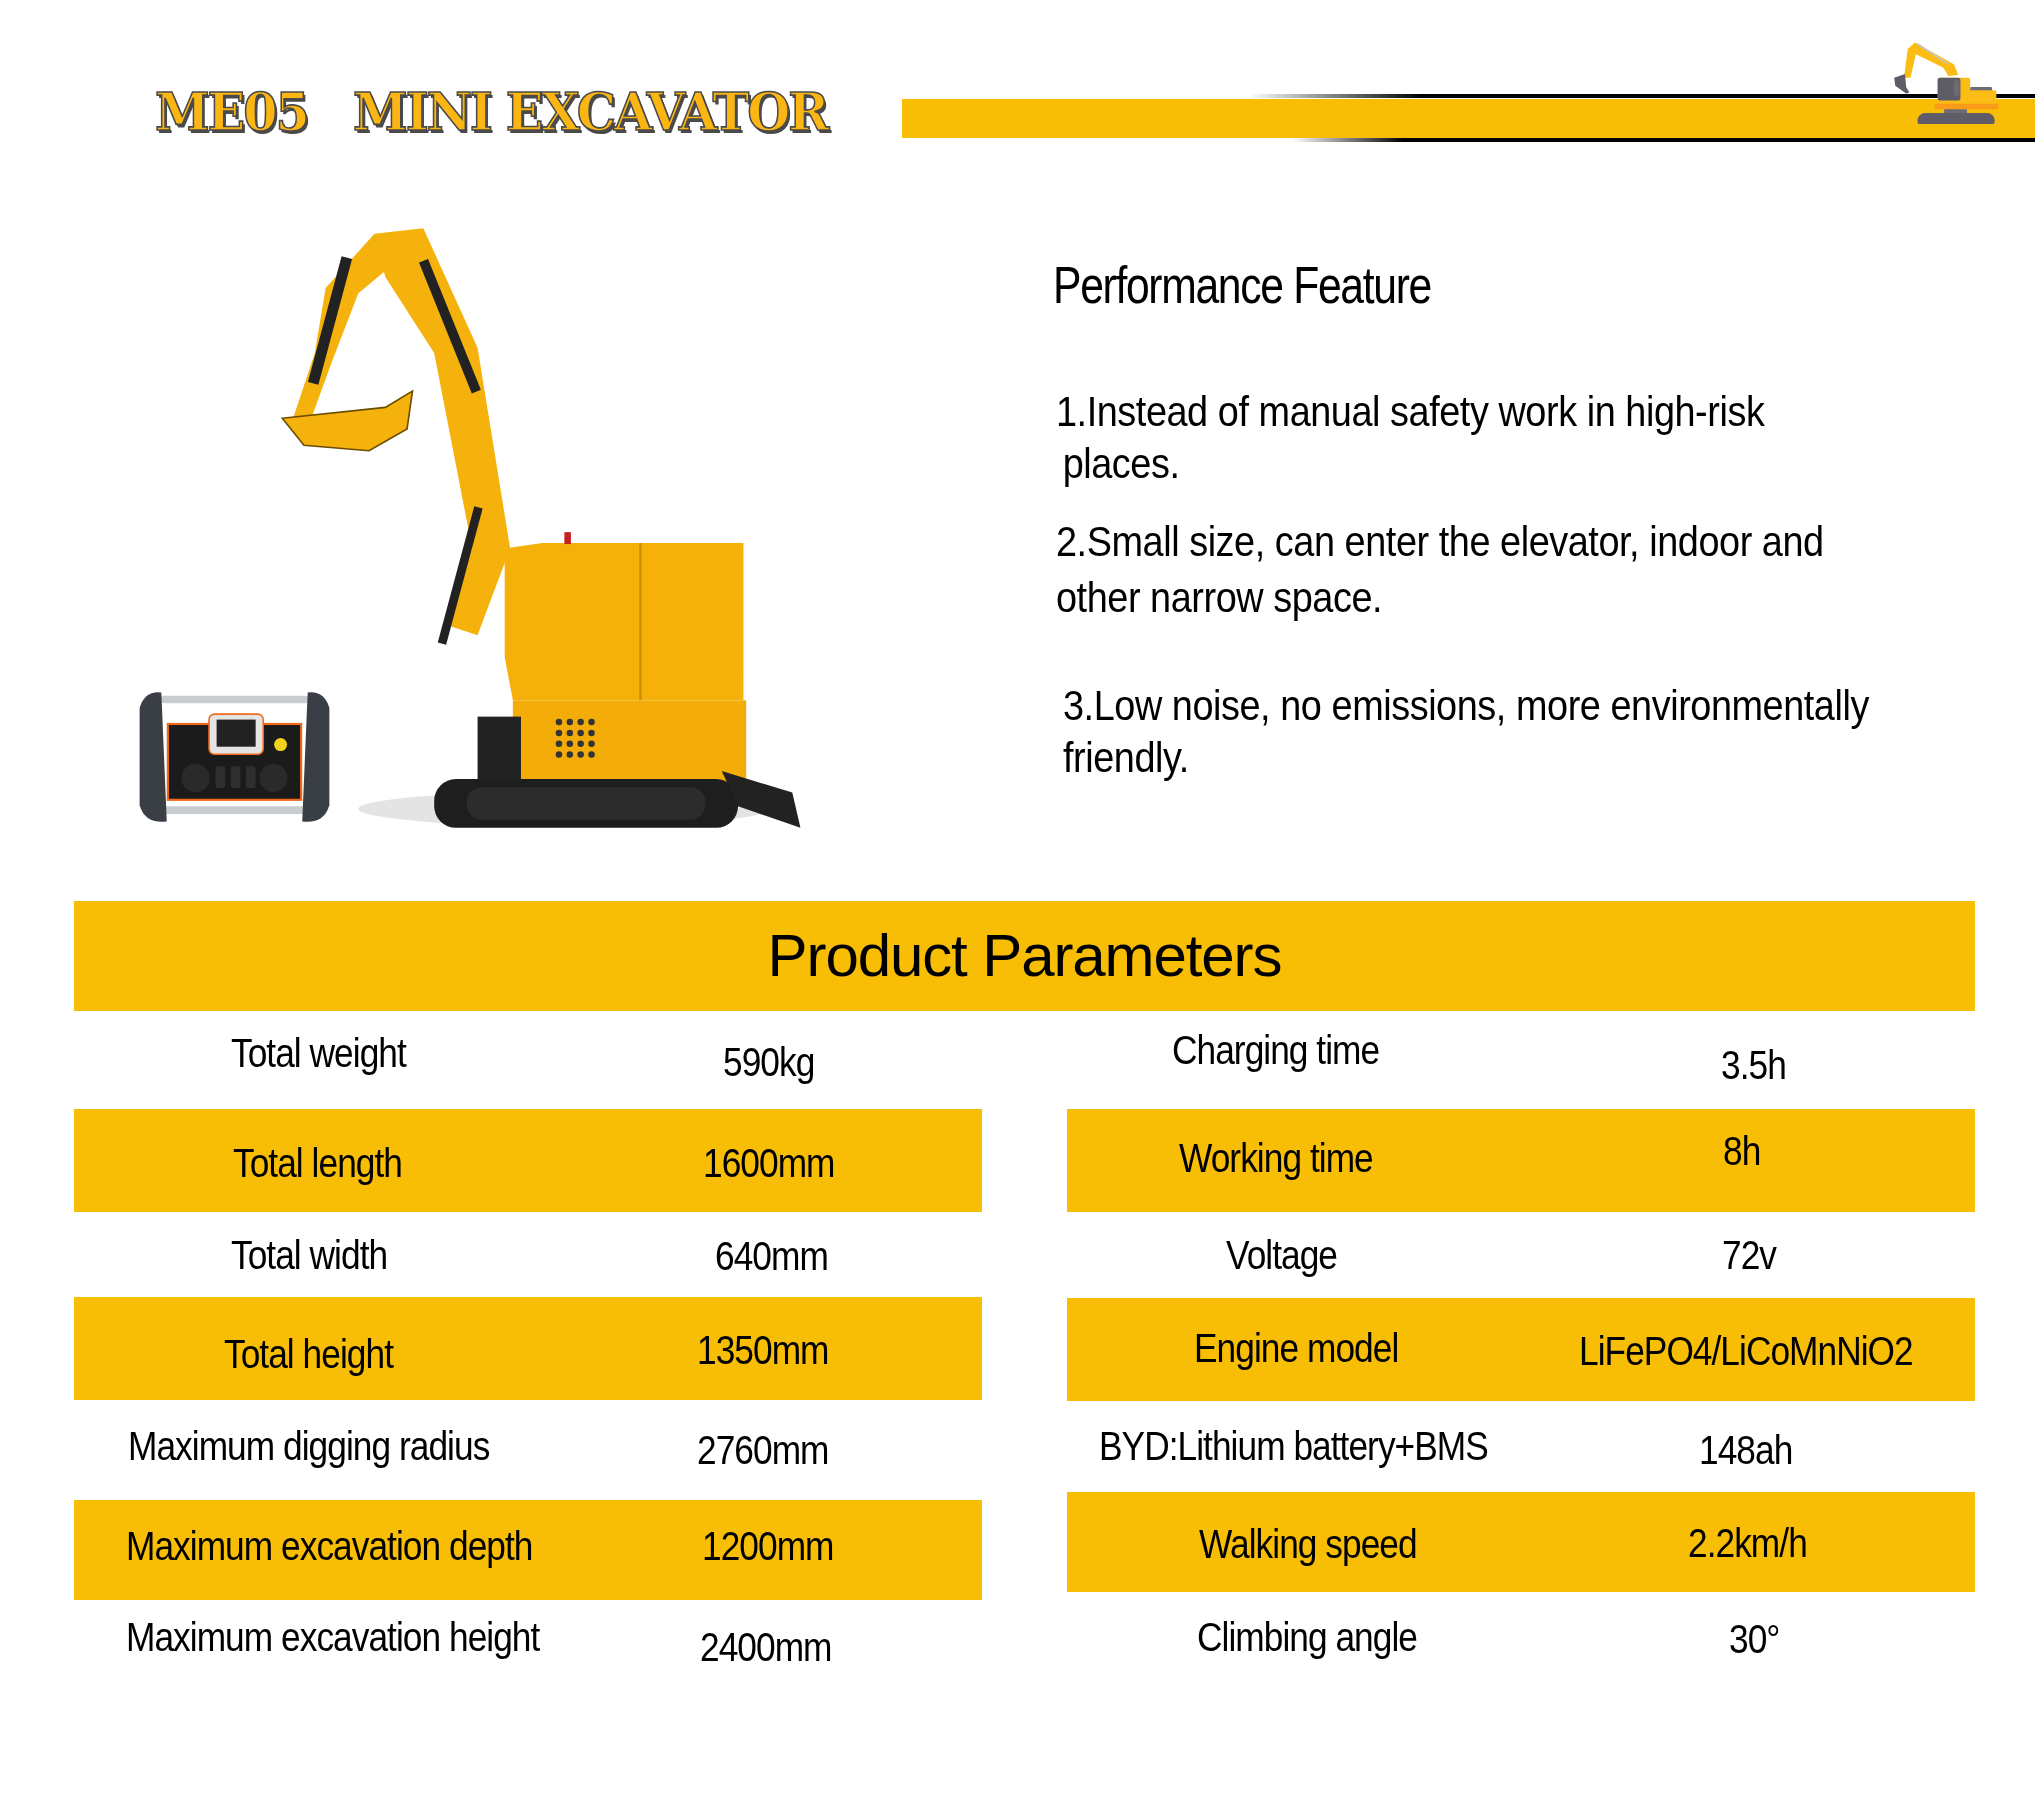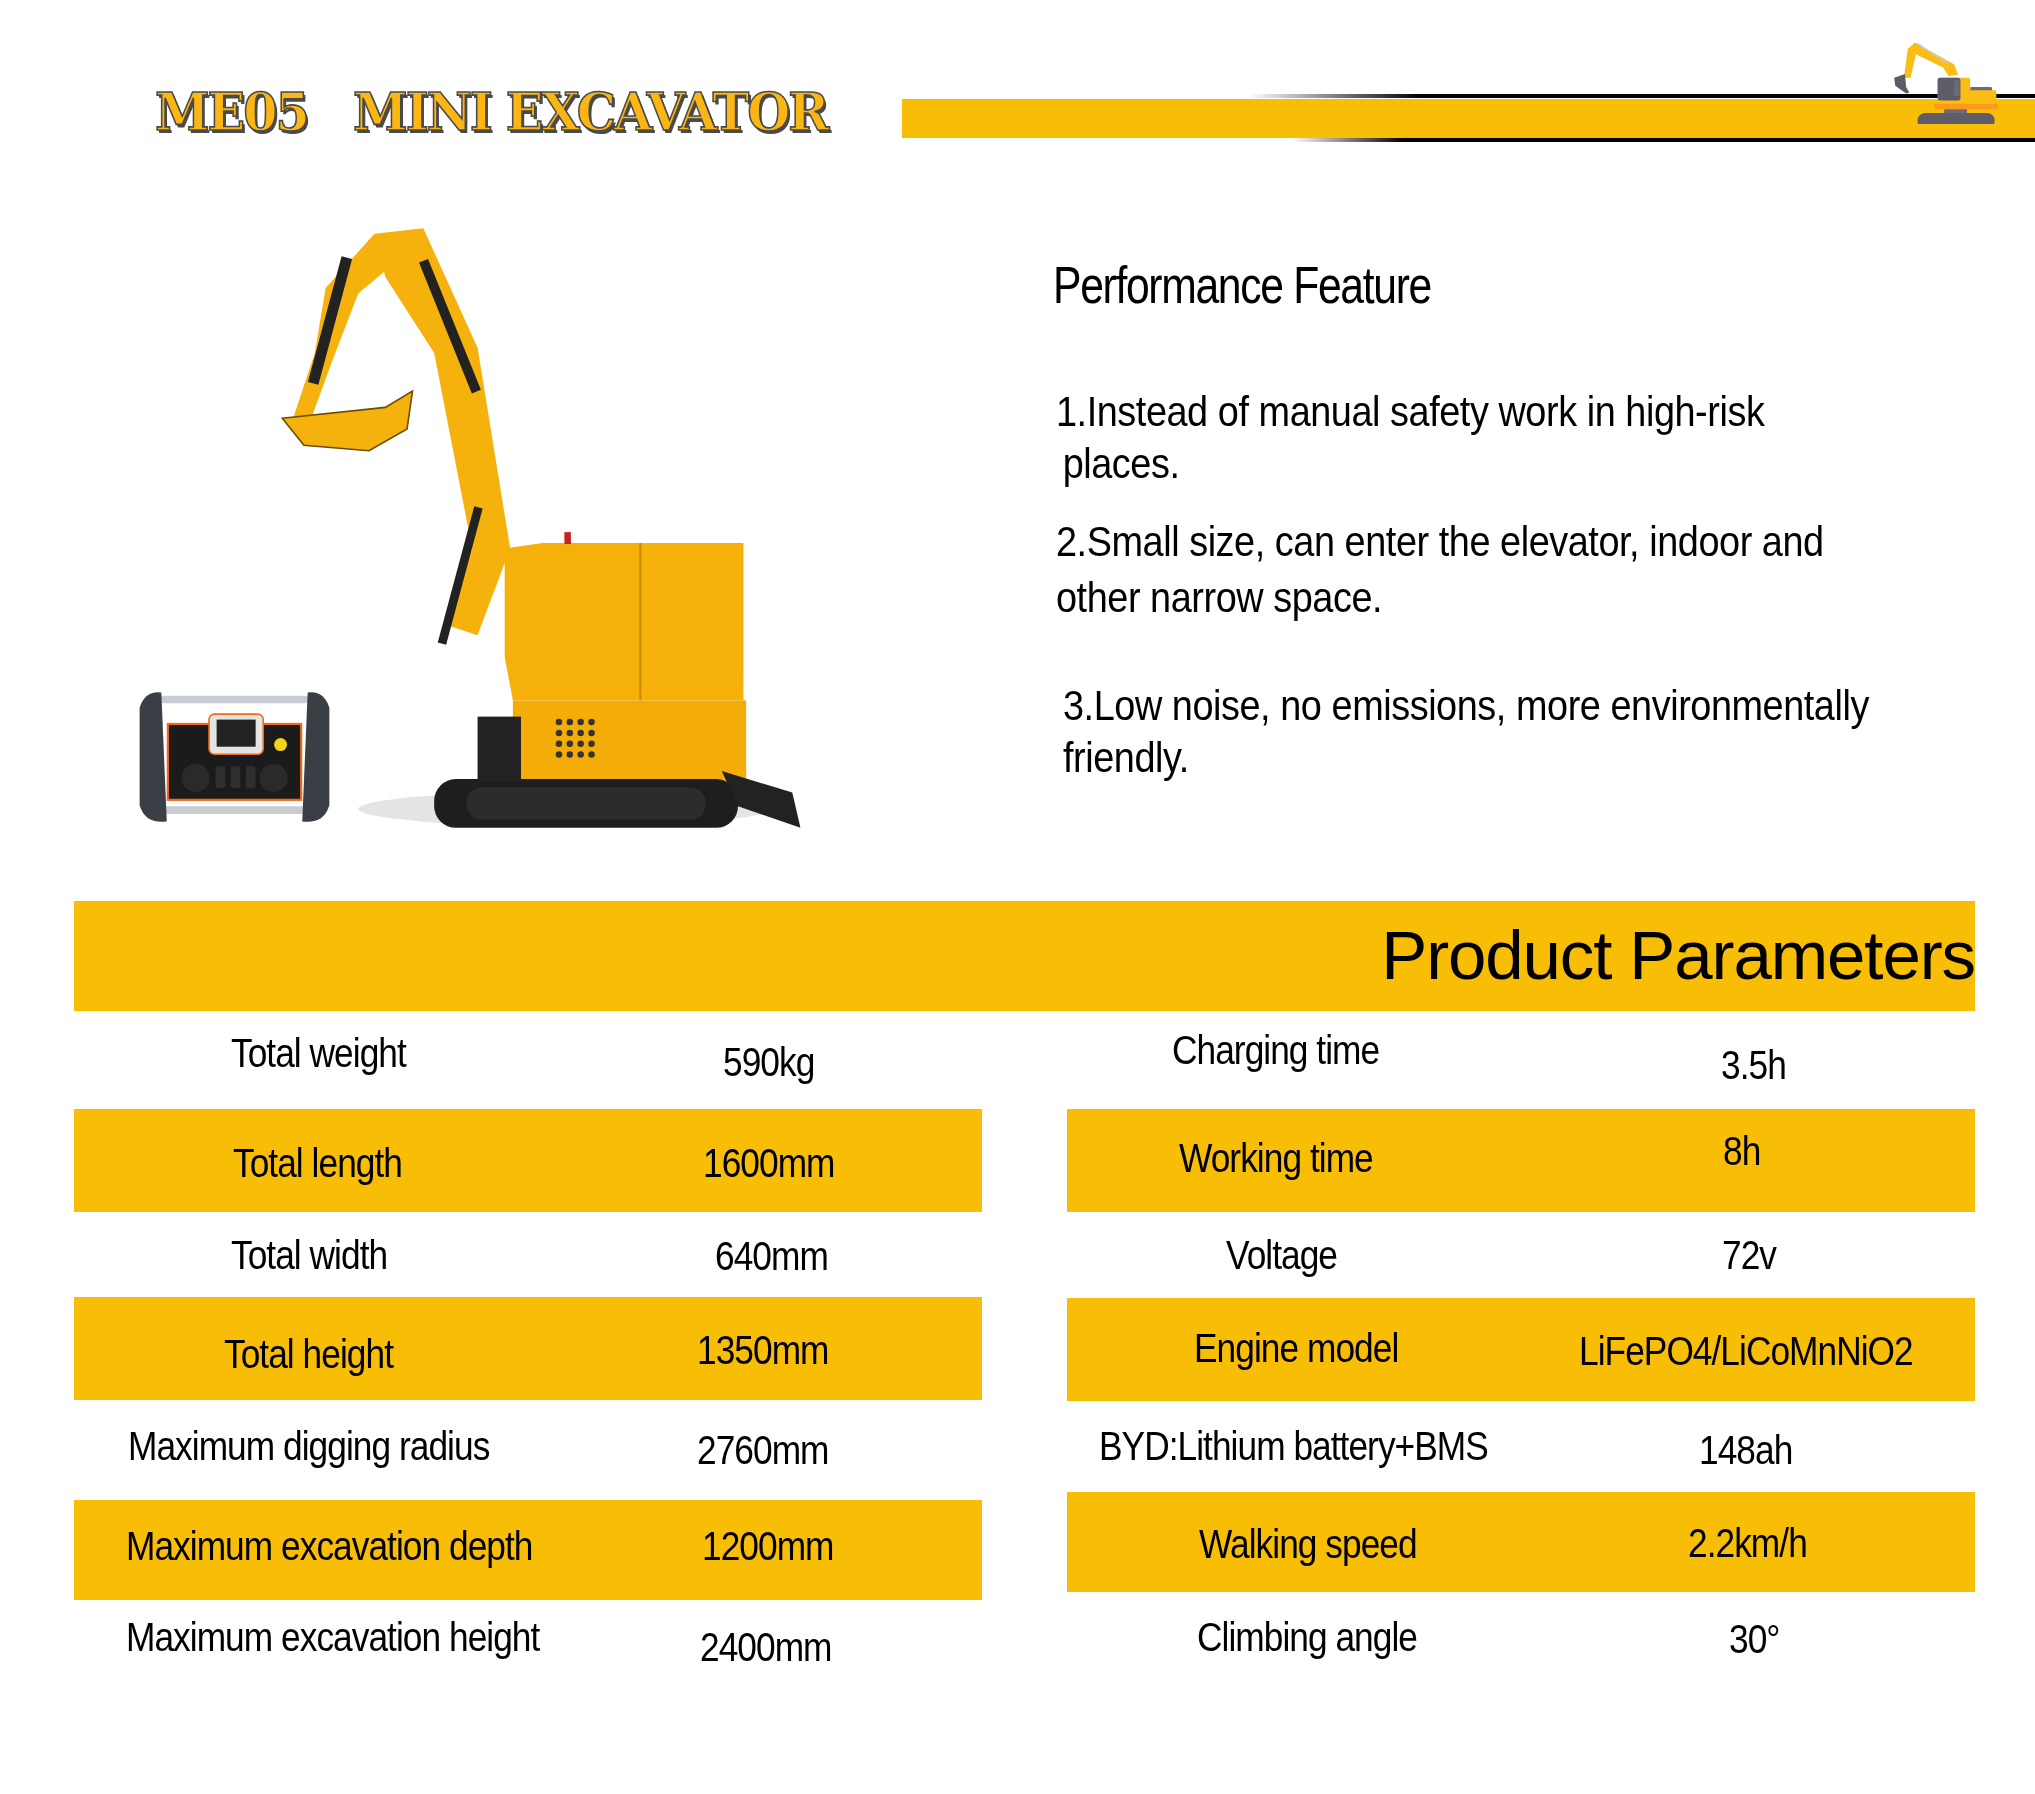--- a/index.html
+++ b/index.html
@@ -29,22 +29,22 @@
     transform:scaleX(0.82); transform-origin:left; white-space:nowrap; }
   .feature { font-size:43px; line-height:52px; letter-spacing:-0.5px;
     transform:scaleX(0.88); transform-origin:left; white-space:nowrap; }
   .f1 { left:1056px; top:385px; }
   .f2 { left:1056px; top:515px; }
   .f3 { left:1063px; top:679px; }
   .indent { padding-left:7.6px; }
 
   
   .params-header { left:74px; top:901px; width:1901px; height:110px; background:#f8bd05; }
-  .params-title { position:absolute; left:0; right:0; top:8.7px; text-align:right;
-    font-size:69px; line-height:92px; letter-spacing:-1.1px; }
+  .params-title { position:absolute; left:0; right:0; top:8.7px; text-align:center;
+    font-size:60px; line-height:92px; letter-spacing:-1.1px; }
   .band { background:#f8bd05; height:99px; }
   .band-l { left:74px; width:908px; }
   .band-r { left:1067px; width:908px; }
   .cell { position:absolute; font-size:41px; line-height:49px; white-space:nowrap;
     letter-spacing:-1.1px; transform:scaleX(0.86); transform-origin:left; }
 </style>
 </head>
 <body>
 
 <div class="abs brand-title"><span>ME05</span>   <span>MINI EXCAVATOR</span></div>

